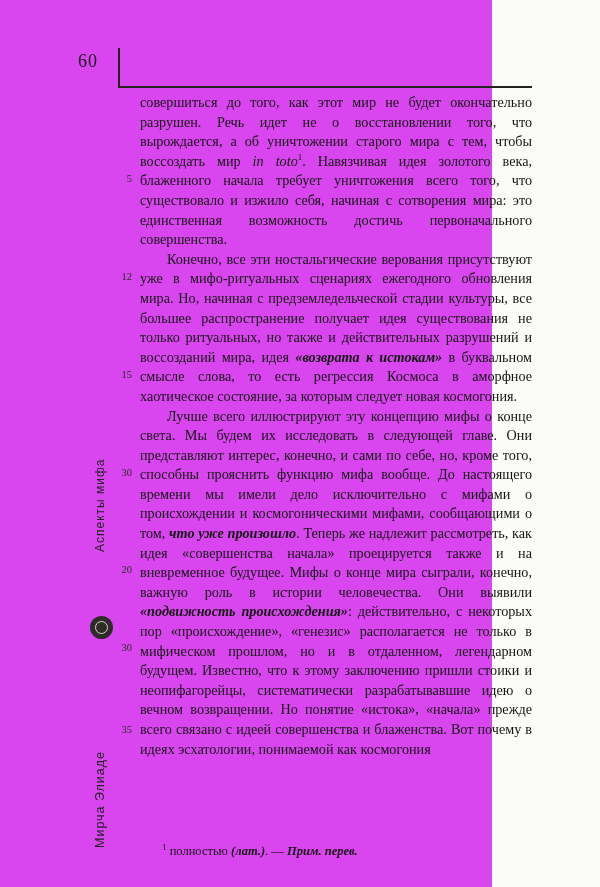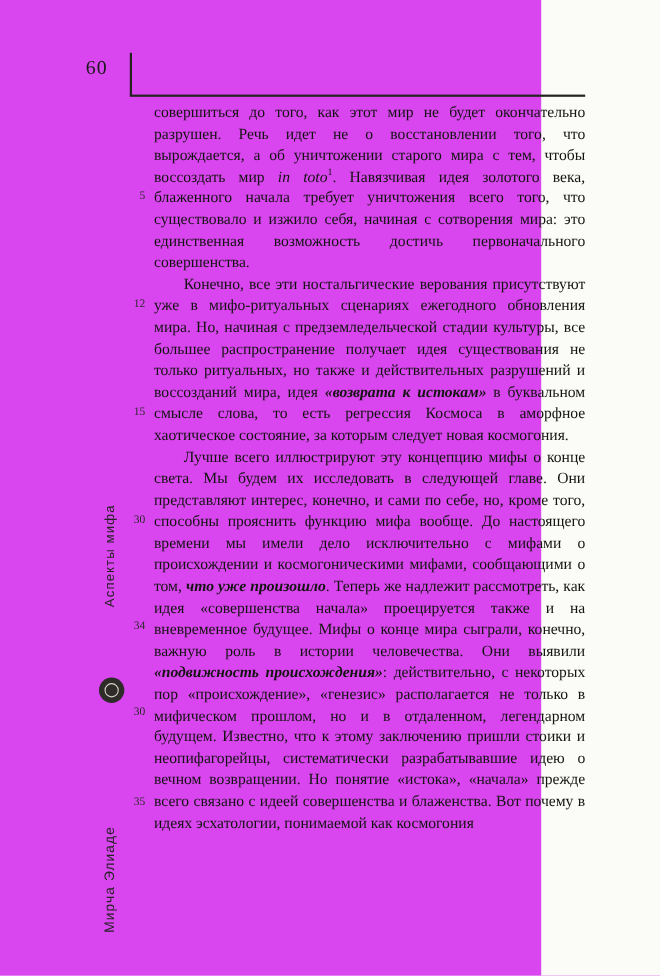--- a/index.html
+++ b/index.html
@@ -77,24 +77,25 @@
   <div class="margin-title">Аспекты мифа</div>
   <div class="publisher-logo">
     <span class="logo-inner"></span>
   </div>
   <div class="margin-author">Мирча Элиаде</div>
 
   <div class="linenum" style="top:173px">5</div>
   <div class="linenum" style="top:271px">12</div>
   <div class="linenum" style="top:369px">15</div>
   <div class="linenum" style="top:467px">30</div>
-  <div class="linenum" style="top:564px">34</div>
+  <div class="linenum" style="top:564px">20</div>
   <div class="linenum" style="top:642px">30</div>
   <div class="linenum" style="top:724px">35</div>
 
   <div class="body-text">
       <p class="para no-indent"><span>совершиться до того, как этот мир не будет окончательно разрушен. Речь идет не о восстановлении того, что вырождается, а об уничтожении старого мира с тем, чтобы воссоздать мир </span><span class="italic">in toto</span><sup>1</sup><span>. Навязчивая идея золотого века, блаженного начала требует уничтожения всего того, что существовало и изжило себя, начиная с сотворения мира: это единственная возможность достичь первоначального совершенства.</span></p>
       <p class="para"><span>Конечно, все эти ностальгические верования присутствуют уже в мифо-ритуальных сценариях ежегодного обновления мира. Но, начиная с предземледельческой стадии культуры, все большее распространение получает идея существования не только ритуальных, но также и действительных разрушений и воссозданий мира, идея </span><span class="bold-italic">«возврата к истокам»</span><span> в буквальном смысле слова, то есть регрессия Космоса в аморфное хаотическое состояние, за которым следует новая космогония.</span></p>
       <p class="para"><span>Лучше всего иллюстрируют эту концепцию мифы о конце света. Мы будем их исследовать в следующей главе. Они представляют интерес, конечно, и сами по себе, но, кроме того, способны прояснить функцию мифа вообще. До настоящего времени мы имели дело исключительно с мифами о происхождении и космогоническими мифами, сообщающими о том, </span><span class="bold-italic">что уже произошло</span><span>. Теперь же надлежит рассмотреть, как идея «совершенства начала» проецируется также и на вневременное будущее. Мифы о конце мира сыграли, конечно, важную роль в истории человечества. Они выявили </span><span class="bold-italic">«подвижность происхождения»</span><span>: действительно, с некоторых пор «происхождение», «генезис» располагается не только в мифическом прошлом, но и в отдаленном, легендарном будущем. Известно, что к этому заключению пришли стоики и неопифагорейцы, систематически разрабатывавшие идею о вечном возвращении. Но понятие «истока», «начала» прежде всего связано с идеей совершенства и блаженства. Вот почему в идеях эсхатологии, понимаемой как космогония</span></p>
     </div>
 
+  <div class="footnote"><sup>1</sup><span> полностью </span><span class="bold-italic">(лат.)</span><span>. — </span><span class="bold-italic">Прим. перев.</span></div>
 
 </div>
 
 </body></html>

